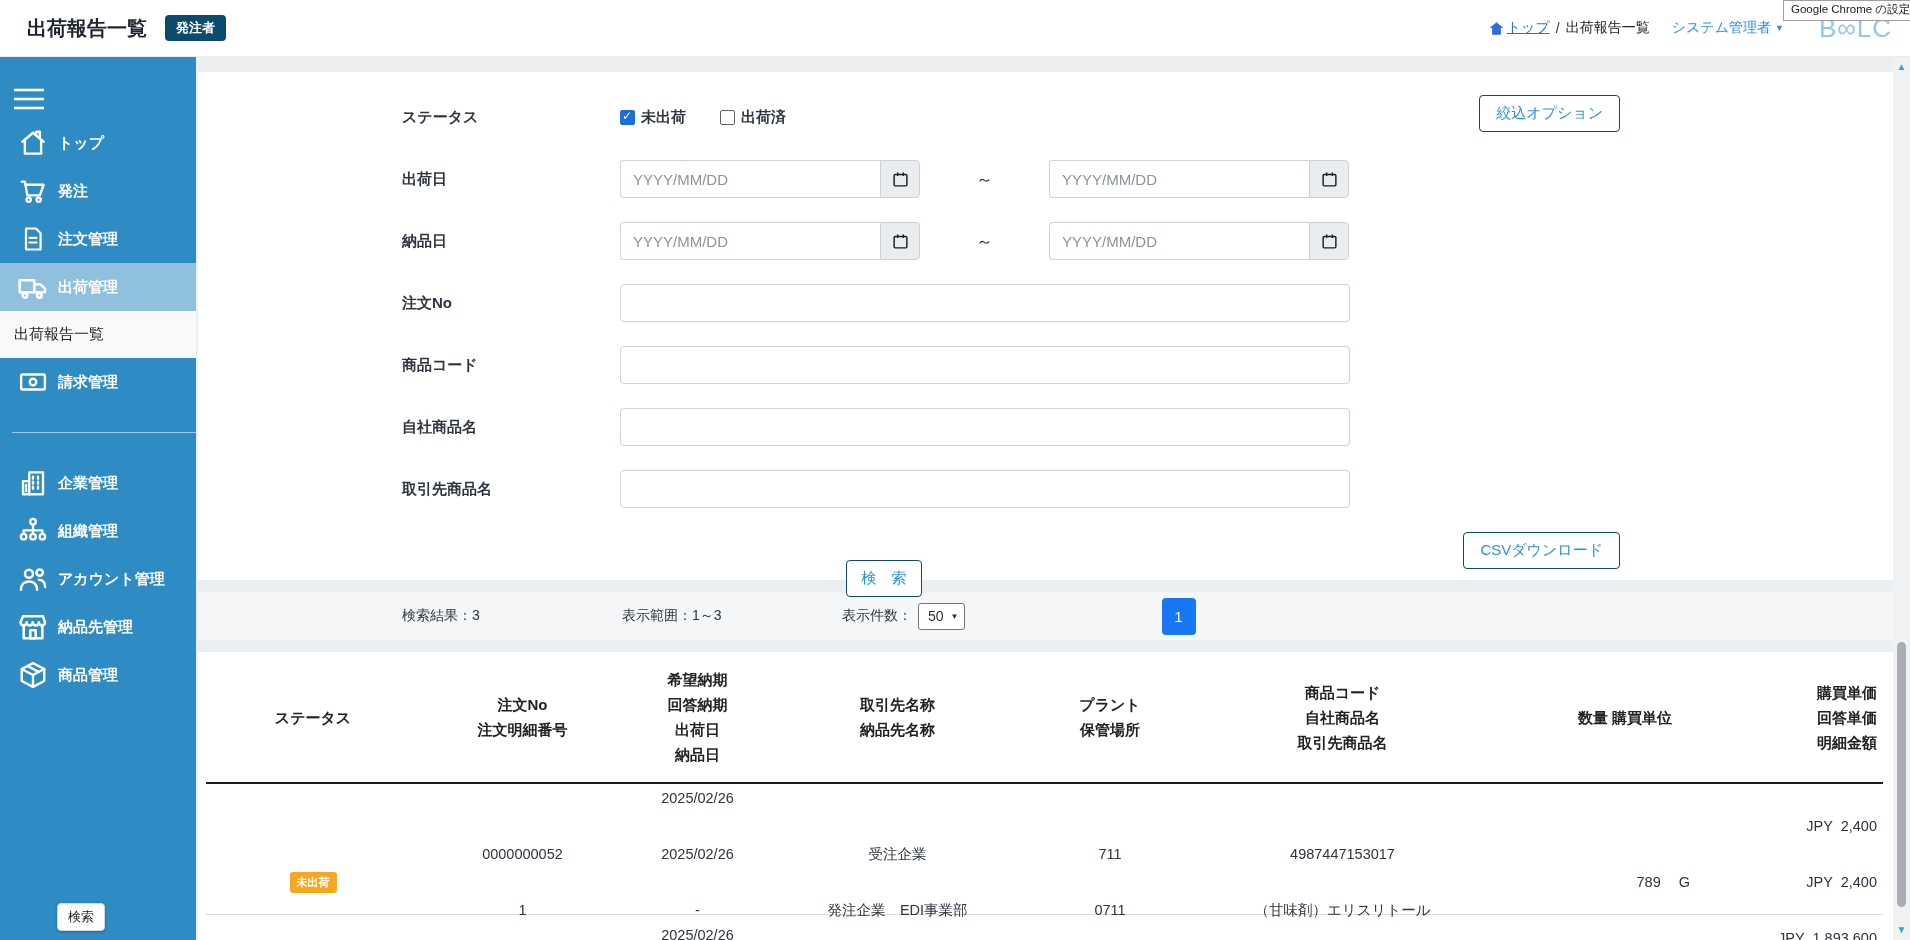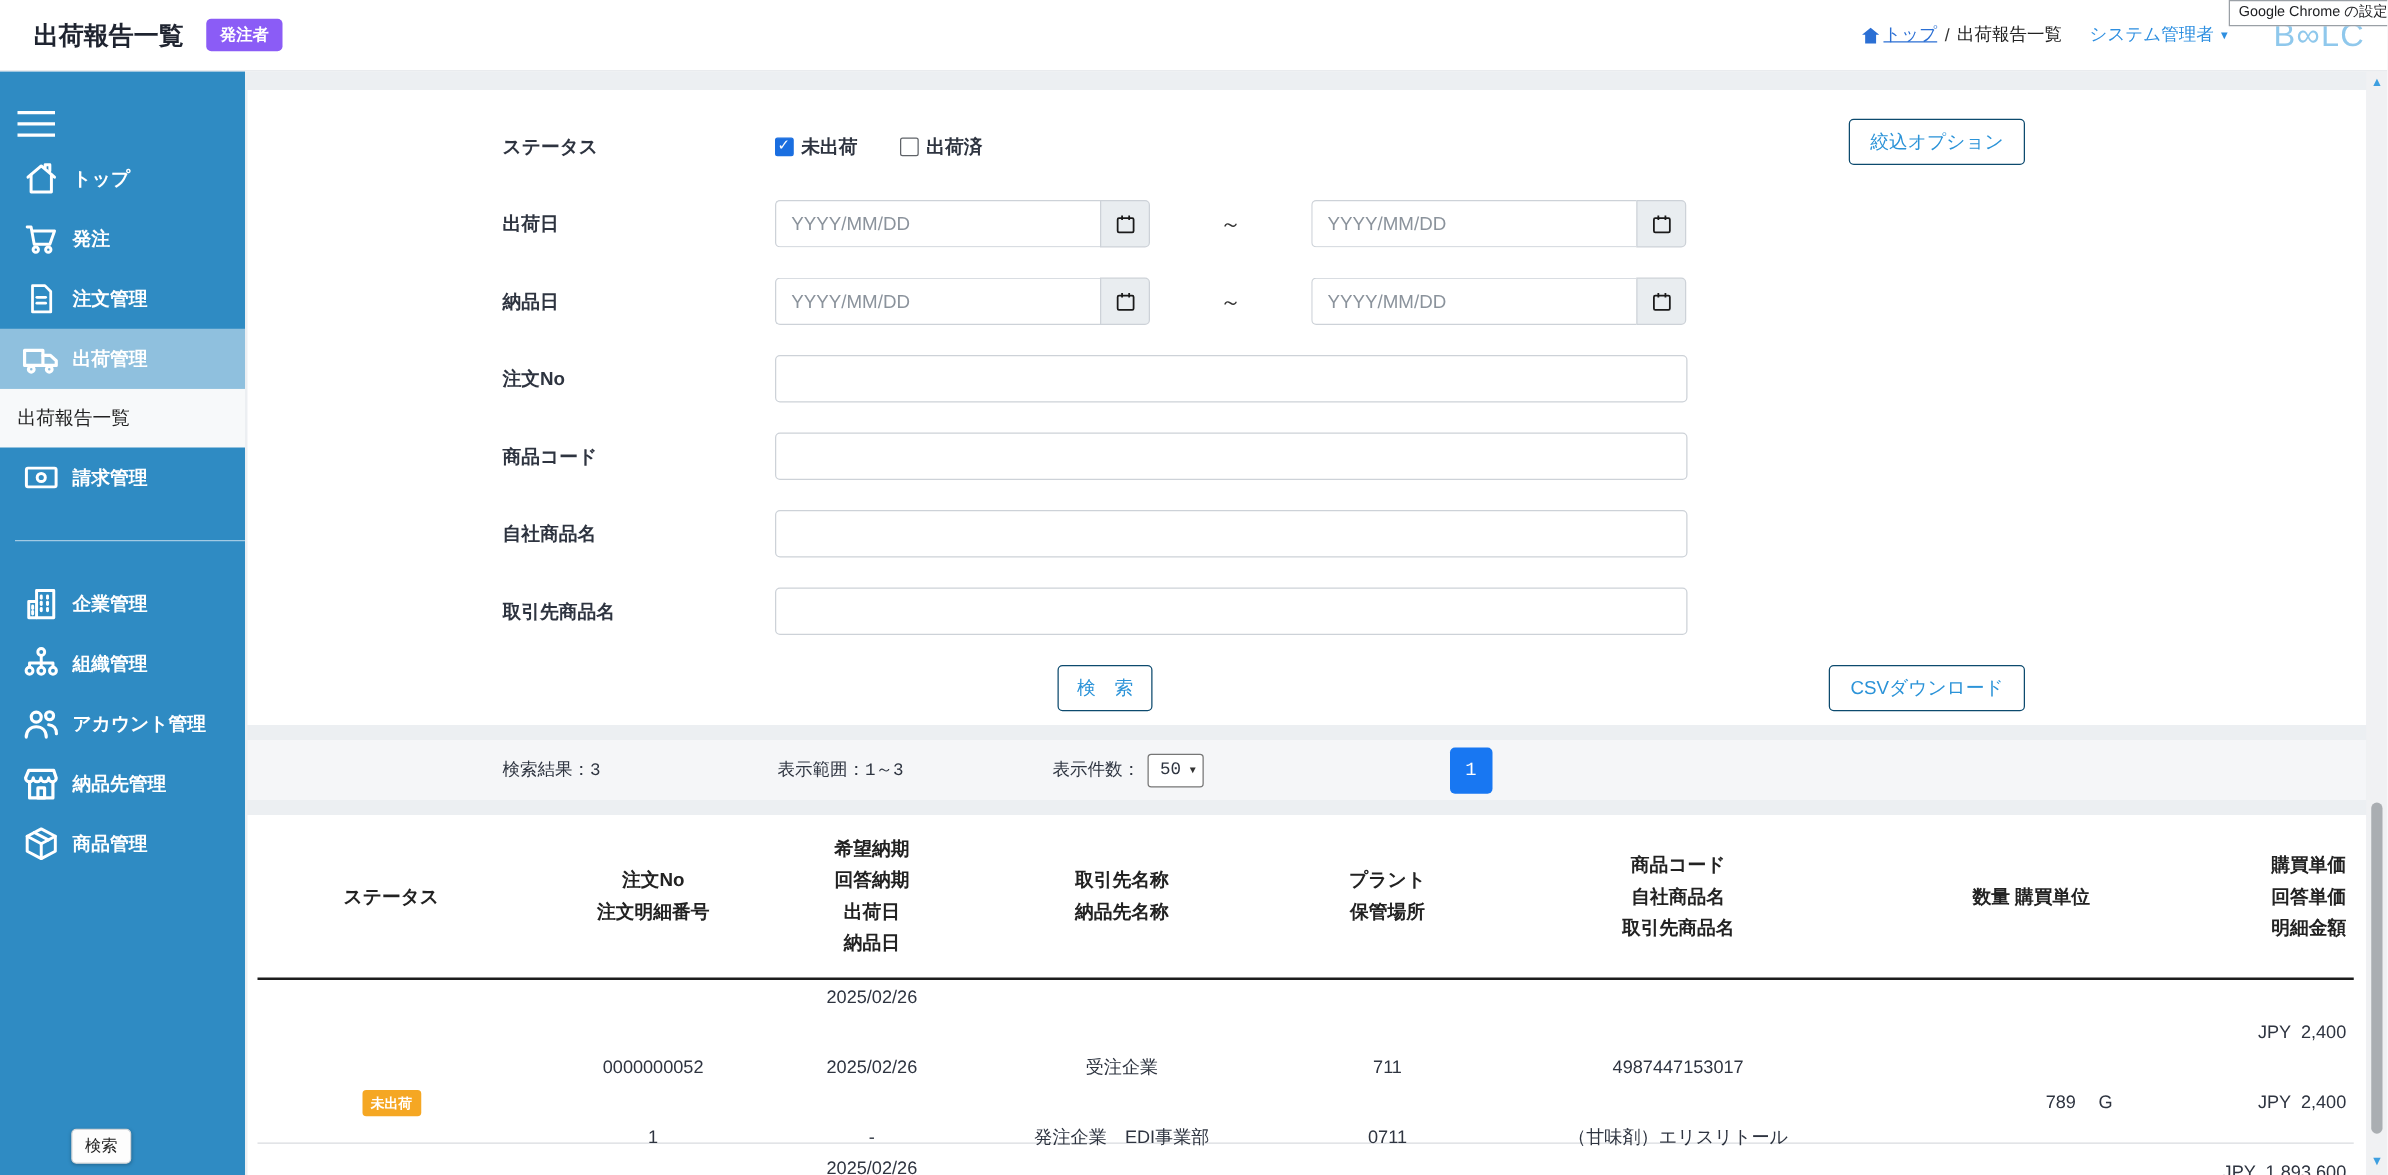--- a/index.html
+++ b/index.html
@@ -2,21 +2,21 @@
 <html lang="ja"><head>
 <meta charset="utf-8">
 <style>
   html,body{margin:0;padding:0;background:#fff;}
   body{font-family:"Liberation Sans","DejaVu Sans",sans-serif;color:#222;}
   #app{position:relative;width:1910px;height:940px;overflow:hidden;background:#eceff2;}
 
   
   .header{position:absolute;top:0;left:0;width:100%;height:57px;background:#fff;display:flex;align-items:center;border-bottom:1px solid #e9ebee;box-sizing:border-box;z-index:5;}
   .page-title{font-size:20px;font-weight:bold;color:#1f2430;margin-left:27px;}
-  .role-badge{margin-left:18px;background:#8b5cf6;color:#fff;font-size:13px;font-weight:bold;padding:4px 11px;border-radius:4px;}
+  .role-badge{margin-left:18px;background:#0c4a6e;color:#fff;font-size:13px;font-weight:bold;padding:4px 11px;border-radius:4px;}
   .header-right{margin-left:auto;display:flex;align-items:center;margin-right:10px;}
   .breadcrumb{display:flex;align-items:center;font-size:14px;}
   .home-ico{margin-right:3px;display:inline-flex;}
   .bc-link{color:#2b6fd4;text-decoration:underline;cursor:pointer;}
   .bc-sep{margin:0 6px;color:#333;}
   .bc-cur{color:#222;}
   .user-menu{margin-left:22px;color:#2e8fe0;font-size:14px;display:flex;align-items:center;cursor:pointer;text-align:right;}
   .caret{font-size:9px;margin-left:4px;color:#2e8fe0;}
   .logo{margin-left:35px;margin-right:8px;font-size:26px;color:#8fc8ec;letter-spacing:1px;}
 
@@ -49,25 +49,25 @@
   .checkbox{width:15px;height:15px;border:1.5px solid #5f6368;border-radius:2px;background:#fff;margin-right:6px;box-sizing:border-box;}
   .checkbox.checked{background:#1a6ee0;border-color:#1a6ee0;position:relative;}
   .checkbox.checked::after{content:"✓";position:absolute;left:1px;top:-2px;color:#fff;font-size:12px;font-weight:bold;}
   .date-group{display:flex;height:38px;}
   .date-text{width:260px;height:38px;box-sizing:border-box;border:1px solid #cdd2d8;border-right:none;border-radius:4px 0 0 4px;padding:0 12px;font-size:15px;color:#333;font-family:inherit;outline:none;}
   .date-text::placeholder{color:#8b939c;}
   .cal-btn{width:40px;height:38px;box-sizing:border-box;border:1px solid #cdd2d8;border-radius:0 4px 4px 0;background:#e9edf0;display:flex;align-items:center;justify-content:center;cursor:pointer;}
   .tilde{margin:0 56px;font-size:17px;color:#333;}
   .text-input{width:730px;height:38px;box-sizing:border-box;border:1px solid #cdd2d8;border-radius:4px;padding:0 12px;font-size:15px;font-family:inherit;outline:none;}
   .buttons-row{margin-top:15px;height:38px;position:relative;}
-  .search-btn{margin-left:444px;width:76px;padding:0;}
+  .search-btn{margin-left:444px;width:76px;padding:0;margin-top:28px;}
   .csv-btn{position:absolute;top:0;right:273px;}
 
   
-  .results-bar{margin:12px 0 0 2px;height:48px;background:#f5f6f8;display:flex;align-items:center;padding-left:204px;box-sizing:border-box;font-size:14px;color:#2e3440;font-family:Liberation Mono, monospace;}
+  .results-bar{margin:12px 0 0 2px;height:48px;background:#f5f6f8;display:flex;align-items:center;padding-left:204px;box-sizing:border-box;font-size:14px;color:#2e3440;}
   .res-count{width:220px;}
   .res-range{width:220px;}
   .per-page{display:flex;align-items:center;}
   .select-box{margin-left:6px;background:#fff;border:1px solid #767676;border-radius:3px;height:27px;box-sizing:border-box;display:flex;align-items:center;padding:0 5px 0 9px;font-size:14px;cursor:pointer;}
   .select-box .sel-caret{font-size:8px;margin-left:7px;color:#333;}
   .page-btn{margin-left:197px;width:34px;height:37px;background:#1877f2;color:#fff;border:none;border-radius:4px;font-size:15px;cursor:pointer;font-family:inherit;}
 
   
   .table-panel{margin:12px 0 0 2px;background:#fff;flex:1;padding:0 10px 0 8px;box-sizing:border-box;overflow:hidden;}
   .grid-row{display:grid;grid-template-columns:214px 205px 145px 255px 170px 295px 270px 1fr;}

